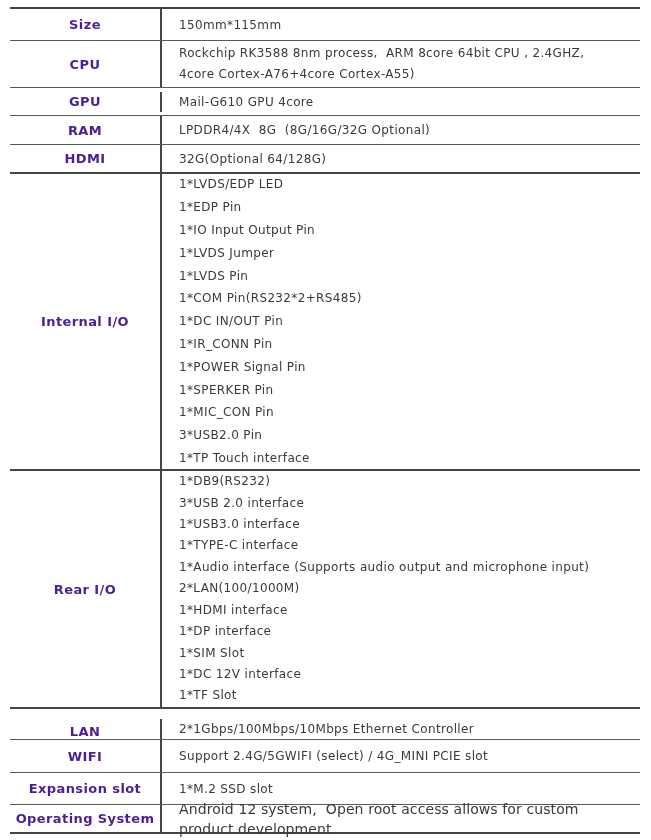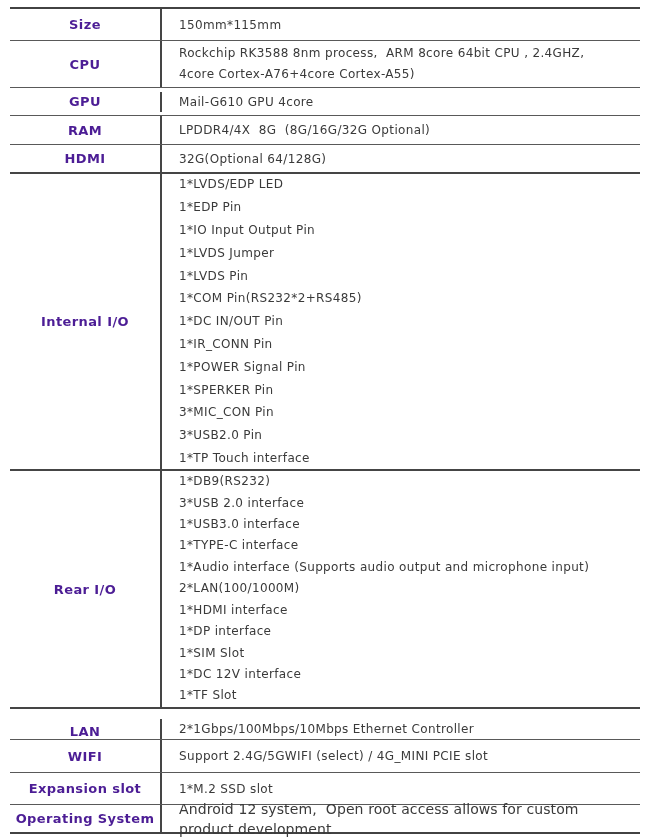--- a/index.html
+++ b/index.html
@@ -127,21 +127,21 @@
         <div class="vline">1*LVDS/EDP LED</div>
         <div class="vline">1*EDP Pin</div>
         <div class="vline">1*IO Input Output Pin</div>
         <div class="vline">1*LVDS Jumper</div>
         <div class="vline">1*LVDS Pin</div>
         <div class="vline">1*COM Pin(RS232*2+RS485)</div>
         <div class="vline">1*DC IN/OUT Pin</div>
         <div class="vline">1*IR_CONN Pin</div>
         <div class="vline">1*POWER Signal Pin</div>
         <div class="vline">1*SPERKER Pin</div>
-        <div class="vline">3*MIC_CON Pin</div>
+        <div class="vline">1*MIC_CON Pin</div>
         <div class="vline">3*USB2.0 Pin</div>
         <div class="vline">1*TP Touch interface</div>
       </div>
     </div>
     <div class="row" data-row-id="rear-io">
       <div class="cell label">Rear I/O</div>
       <div class="cell value">
         <div class="vline">1*DB9(RS232)</div>
         <div class="vline">3*USB 2.0 interface</div>
         <div class="vline">1*USB3.0 interface</div>

